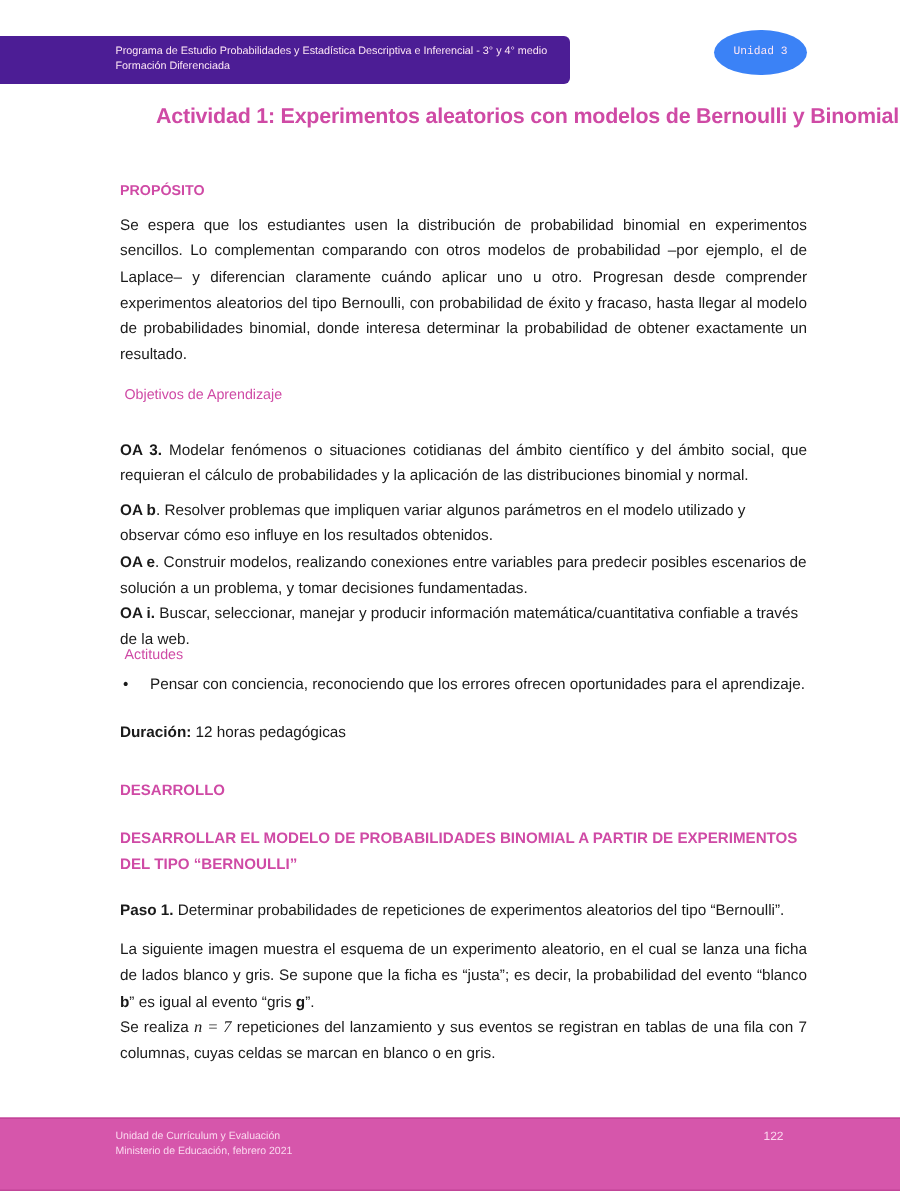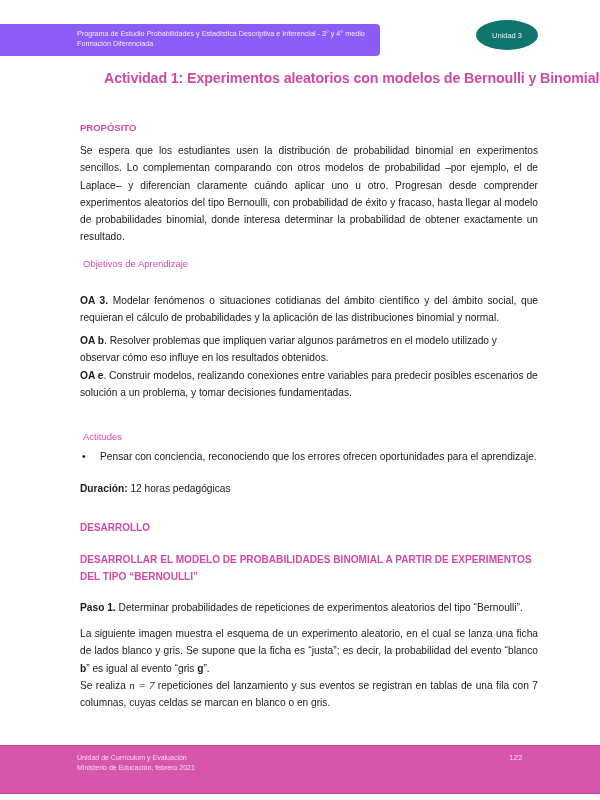--- a/index.html
+++ b/index.html
@@ -8,36 +8,36 @@
       background: #ffffff;
       font-family: "Liberation Sans", sans-serif;
       overflow: hidden;
       position: relative;
       color: #1a1a1a;
     }
     .header-bar {
       position: absolute;
       left: 0; top: 24px;
       width: 380px; height: 32px;
-      background: #8b5cf6;
+      background: #4c1d95;
       border-radius: 0 4px 4px 0;
       color: #fde6f5;
       font-size: 7.2px;
       line-height: 10px;
       padding: 5px 0 0 77px;
     }
     .unit-badge {
       position: absolute;
       left: 476px; top: 20px;
       width: 62px; height: 30px;
-      background: #0f766e;
+      background: #3b82f6;
       border-radius: 50%;
       color: #fde6f5;
       font-size: 7.5px;
-      display: flex; align-items: center; justify-content: center;
+      display: flex; align-items: center; justify-content: center; font-family: Liberation Mono, monospace;
     }
     .content {
       position: absolute;
       left: 80px; top: 70px;
       width: 460px;
     }
     .activity-title {
       color: #cf4aa5;
       font-size: 14.3px;
       font-weight: bold;
@@ -134,20 +134,21 @@
 
   <div class="sec objetivos-title">Objetivos de Aprendizaje</div>
 
   <div class="oa-block oa3">
     <p><b>OA 3.</b><span> Modelar fenómenos o situaciones cotidianas del ámbito científico y del ámbito social, que requieran el cálculo de probabilidades y la aplicación de las distribuciones binomial y normal.</span></p>
   </div>
 
   <div class="oa-block oa-rest">
     <p><b>OA b</b><span>. Resolver problemas que impliquen variar algunos parámetros en el modelo utilizado y observar cómo eso influye en los resultados obtenidos.</span></p>
     <p><b>OA e</b><span>. Construir modelos, realizando conexiones entre variables para predecir posibles escenarios de solución a un problema, y tomar decisiones fundamentadas.</span></p>
+    <p><b>OA i.</b><span> Buscar, seleccionar, manejar y producir información matemática/cuantitativa confiable a través de la web.</span></p>
   </div>
 
   <div class="sec actitudes-title">Actitudes</div>
   <ul class="bullets">
     <li>Pensar con conciencia, reconociendo que los errores ofrecen oportunidades para el aprendizaje.</li>
   </ul>
   <div class="duracion">
     <b>Duración:</b><span> 12 horas pedagógicas</span>
   </div>
 

